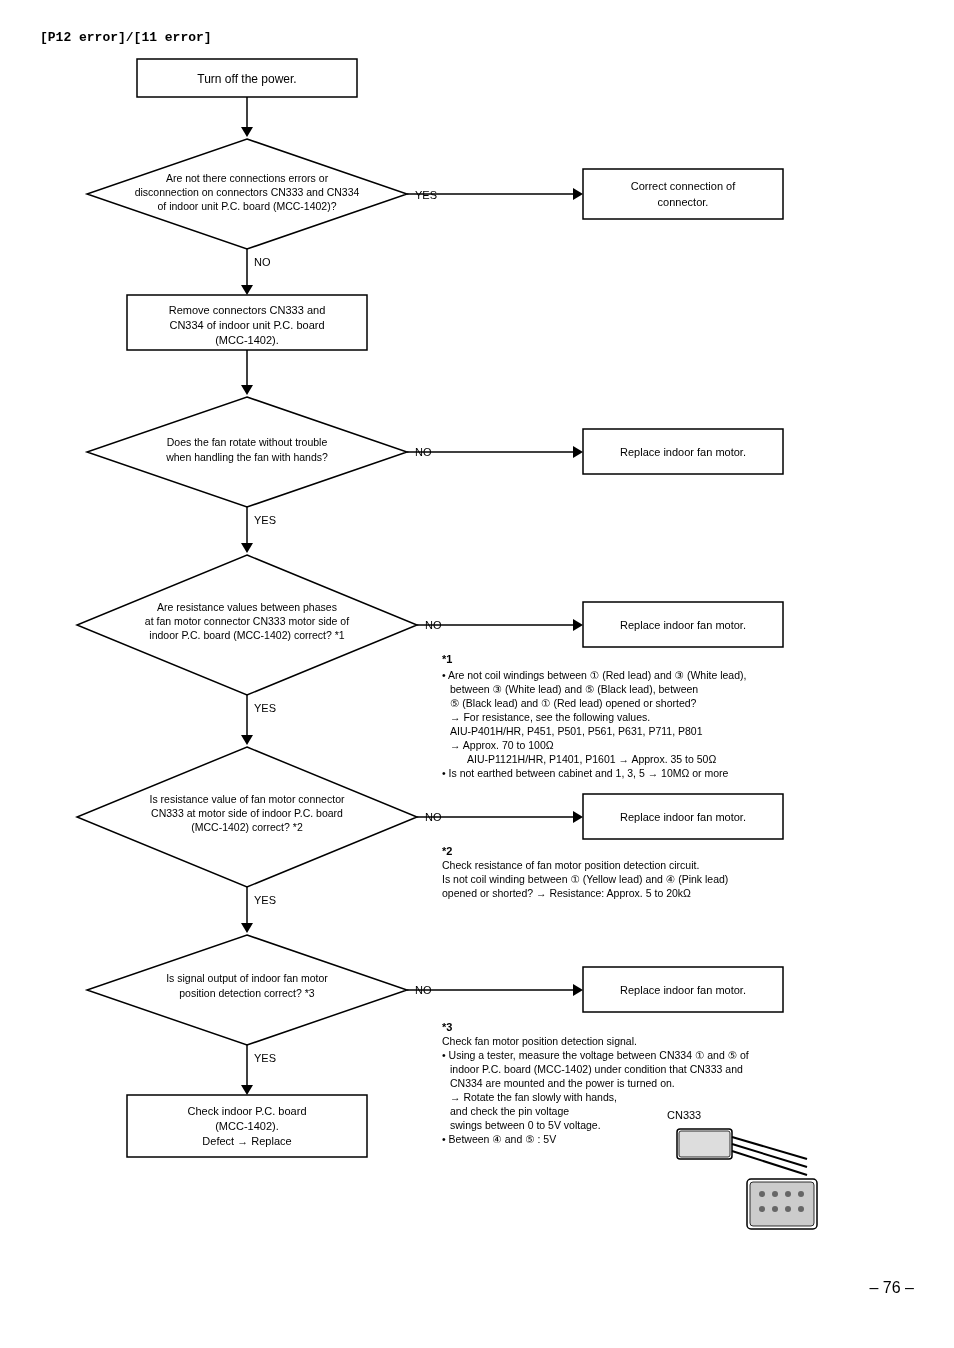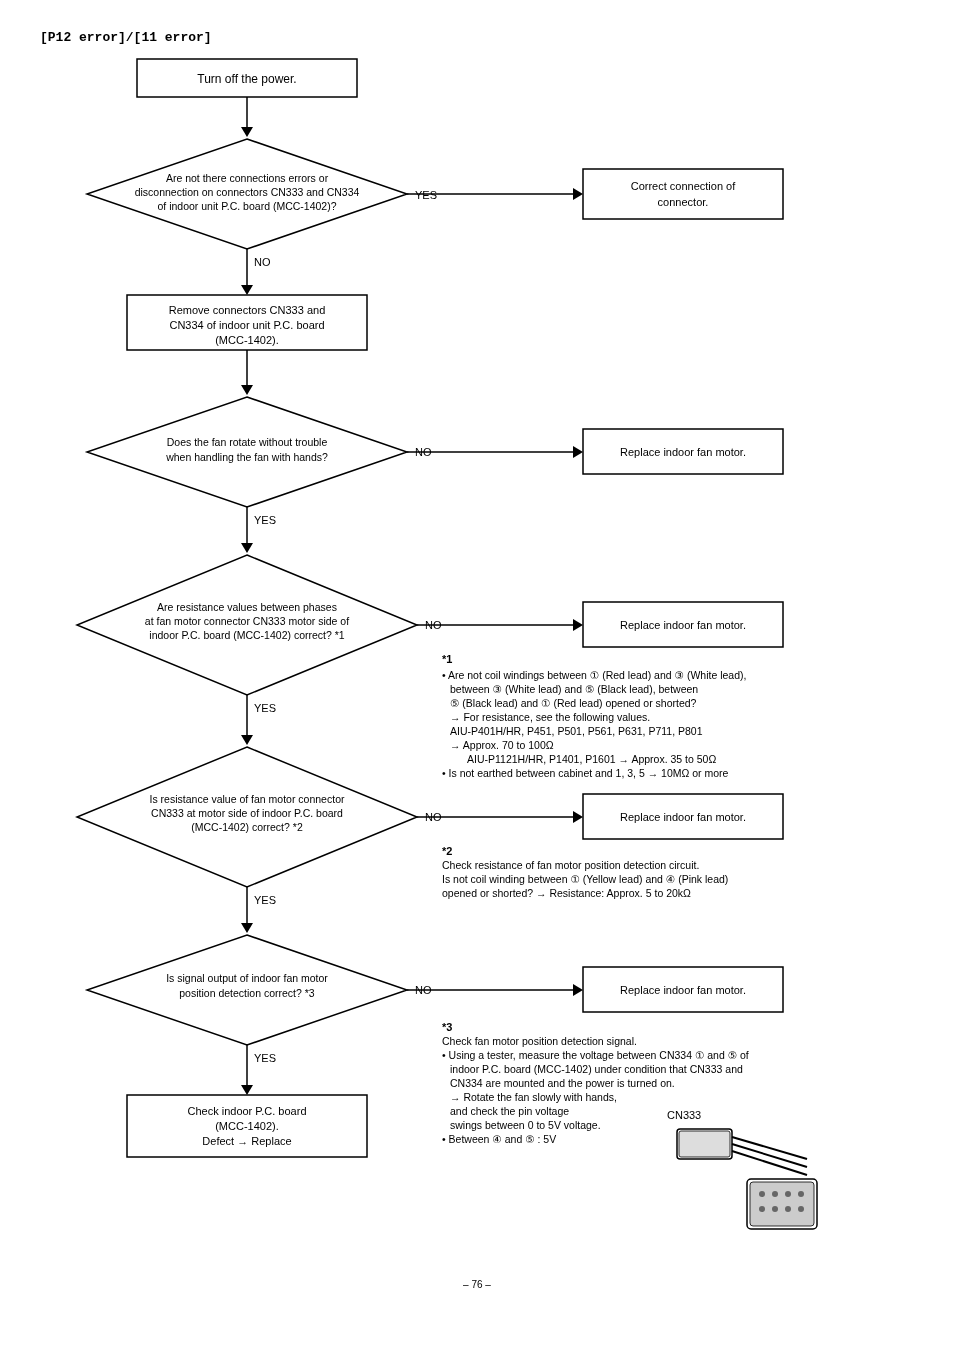--- a/index.html
+++ b/index.html
@@ -164,13 +164,13 @@
     <circle cx="728" cy="1145" r="3" fill="#666"></circle>
     <circle cx="741" cy="1145" r="3" fill="#666"></circle>
     <circle cx="754" cy="1145" r="3" fill="#666"></circle>
     <circle cx="715" cy="1160" r="3" fill="#666"></circle>
     <circle cx="728" cy="1160" r="3" fill="#666"></circle>
     <circle cx="741" cy="1160" r="3" fill="#666"></circle>
     <circle cx="754" cy="1160" r="3" fill="#666"></circle>
   </svg>
 </div>
 
-<div style="text-align:center; margin-top:10px; font-size:10px;">– 76 –</div>
+<div style="text-align:right; margin-top:10px; font-size:16px;">– 76 –</div>
 
 </body></html>

